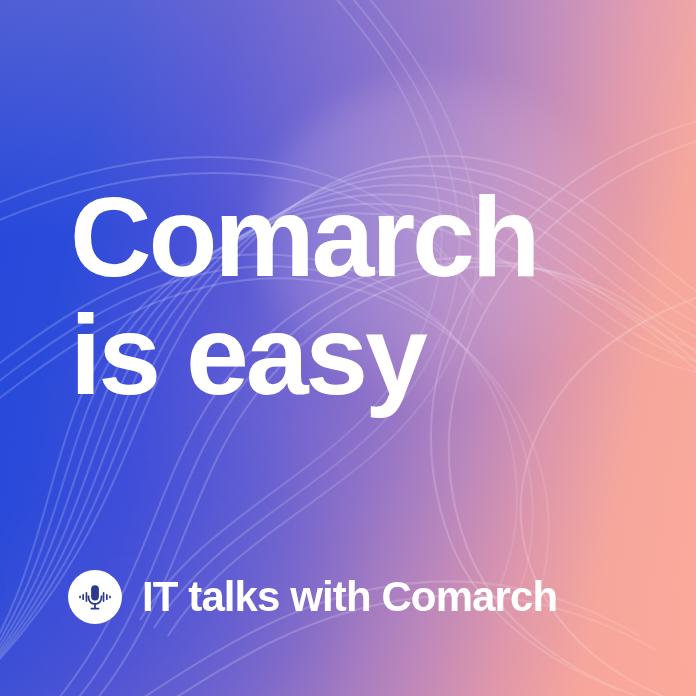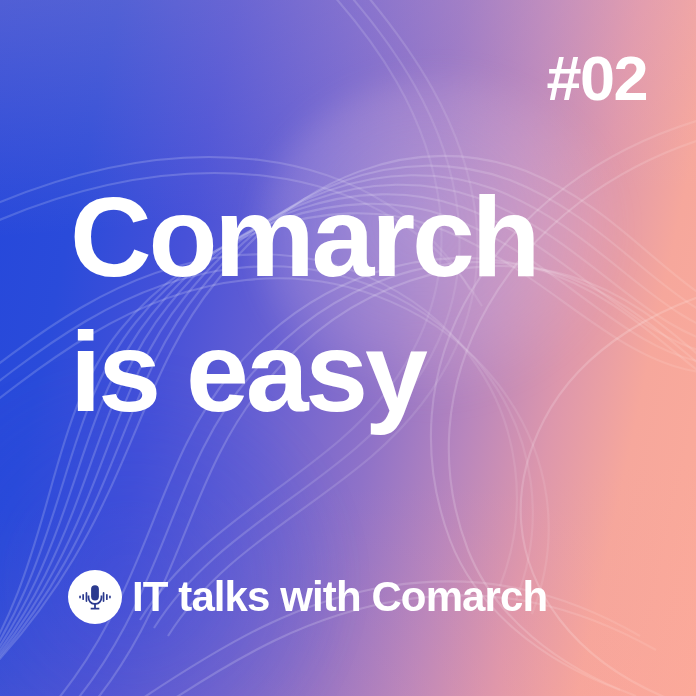--- a/index.html
+++ b/index.html
@@ -98,30 +98,30 @@
   }
   .title-line {
     color: #ffffff;
     font-size: 113px;
     font-weight: bold;
     line-height: 0.98;
     letter-spacing: -3.2px;
     white-space: nowrap;
   }
   .title-line-2 {
-    margin-top: 24px;
+    margin-top: 7px;
   }
 
   .brand-row {
     position: absolute;
     left: 68px;
     bottom: 72px;
     display: flex;
     align-items: center;
-    gap: 10px;
+    gap: 20px;
     justify-content: space-between;
   }
   .mic-badge {
     width: 54px;
     height: 54px;
     border-radius: 50%;
     background: #ffffff;
     display: flex;
     align-items: center;
     justify-content: center;
@@ -185,21 +185,20 @@
       <path d="M 760 280 C 660 300, 580 350, 544 420 C 508 490, 514 560, 560 620 C 600 672, 660 700, 720 716"></path>
 
       <path d="M -40 220 C 60 172, 160 148, 260 160 C 356 172, 430 220, 470 290"></path>
       <path d="M -40 238 C 62 188, 164 164, 266 176 C 364 188, 440 236, 482 306"></path>
 
       <path d="M 140 700 C 230 640, 300 600, 390 586 C 480 572, 560 590, 640 636"></path>
       <path d="M 148 716 C 240 654, 312 614, 402 600 C 494 586, 574 604, 656 650"></path>
     </g>
   </svg>
 
-  <div class="issue-number">#02</div>
 
   <div class="title-block">
     <div class="title-line">Comarch</div>
     <div class="title-line title-line-2">is easy</div>
   </div>
 
   <div class="brand-row">
     <div class="mic-badge">
       <svg width="40" height="40" viewBox="0 0 40 40">
         <g fill="#2B3A8F">

